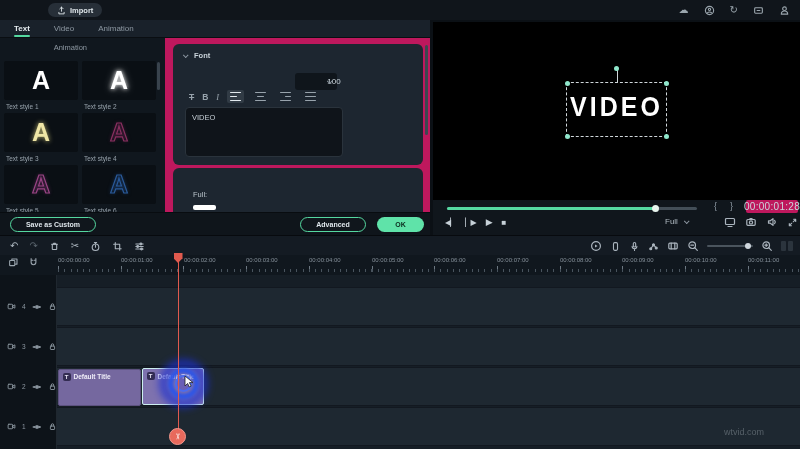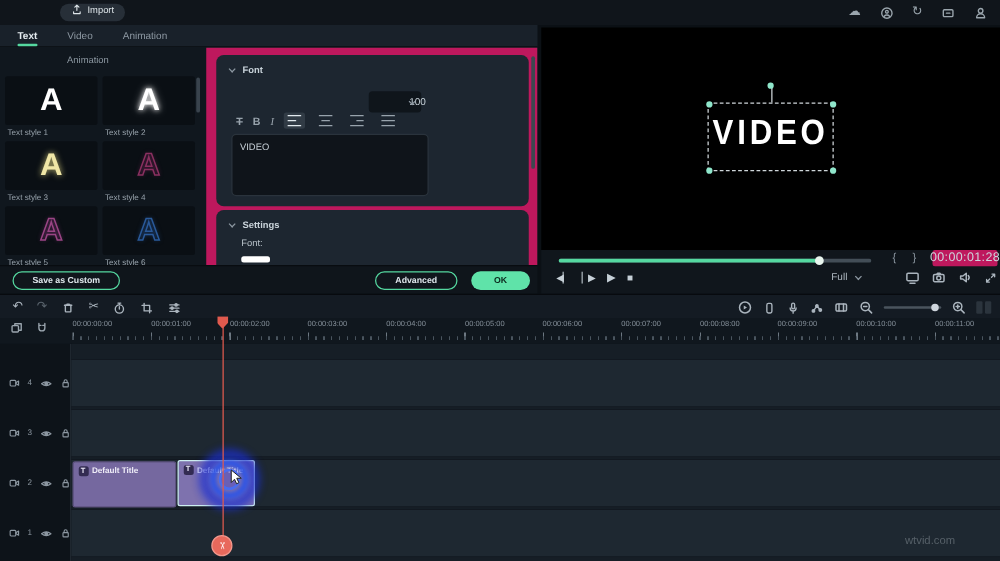--- a/index.html
+++ b/index.html
@@ -8,21 +8,21 @@
         font-family:"Liberation Sans", sans-serif; color:#aeb8c0; }
   .abs{ position:absolute; }
 
   
   .ic svg{ stroke:currentColor; fill:none; stroke-width:1.2; stroke-linecap:round; stroke-linejoin:round; display:block; }
   .chev{ display:inline-block; width:4px; height:4px; border-right:1.1px solid #8d98a2; border-bottom:1.1px solid #8d98a2; transform:rotate(45deg) translateY(-1px); }
 
   
   .topbar{ left:0; top:0; width:800px; height:20px; background:#10151b; }
   .import-btn{ position:absolute; left:48px; top:3px; height:14px; padding:0 9px; background:#272f38; border-radius:8px;
-               display:flex; gap:4px; font-size:7.5px; font-weight:normal; color:#dfe6ea; }
+               display:flex; align-items:center; gap:4px; font-size:7.5px; font-weight:bold; color:#dfe6ea; }
   .app-title{ position:absolute; left:0; right:0; top:5px; text-align:center; font-size:8.5px; font-weight:600; color:#c2ccd4; }
   .top-icons{ position:absolute; right:10px; top:0; height:20px; display:flex; align-items:center; gap:15px; color:#9aa5ad; }
   .top-icons .glyph{ font-size:10px; line-height:1; }
 
   
   .tabrow{ left:0; top:20px; width:430px; height:18px; background:#19212a; border-bottom:1px solid #0a0e12; display:flex; align-items:center; gap:24px; padding-left:14px; font-size:8px; color:#8d98a2; }
   .tab{ position:relative; height:100%; display:flex; align-items:center; }
   .tab.active{ color:#e4ebef; font-weight:bold; }
   .tab.active::after{ content:""; position:absolute; left:0; right:0; bottom:0; height:2px; background:var(--accent,#55d8a0); border-radius:1px; }
 
@@ -273,25 +273,21 @@
               <span class="bars">
                 <i></i>
                 <i></i>
                 <i></i>
               </span>
             </span>
         </div>
         <div class="textarea">VIDEO</div>
       </div>
       <div class="scard" style="top:130px; height:70px;">
-        <div class="scard-head">
-          <span class="chev"></span>
-          <span>Settings</span>
-        </div>
-        <div class="color-label">Font:</div>
+        <div class="color-label">Full:</div>
         <div class="color-swatch"></div>
       </div>
     </div>
     <div class="panel-scroll"></div>
   </div>
 
   <div class="abs bottombar">
     <div class="pill outline" style="left:10px; width:86px;">Save as Custom</div>
     <div class="pill outline" style="left:300px; width:66px;">Advanced</div>
     <div class="pill solid" style="left:377px; width:47px;">OK</div>

